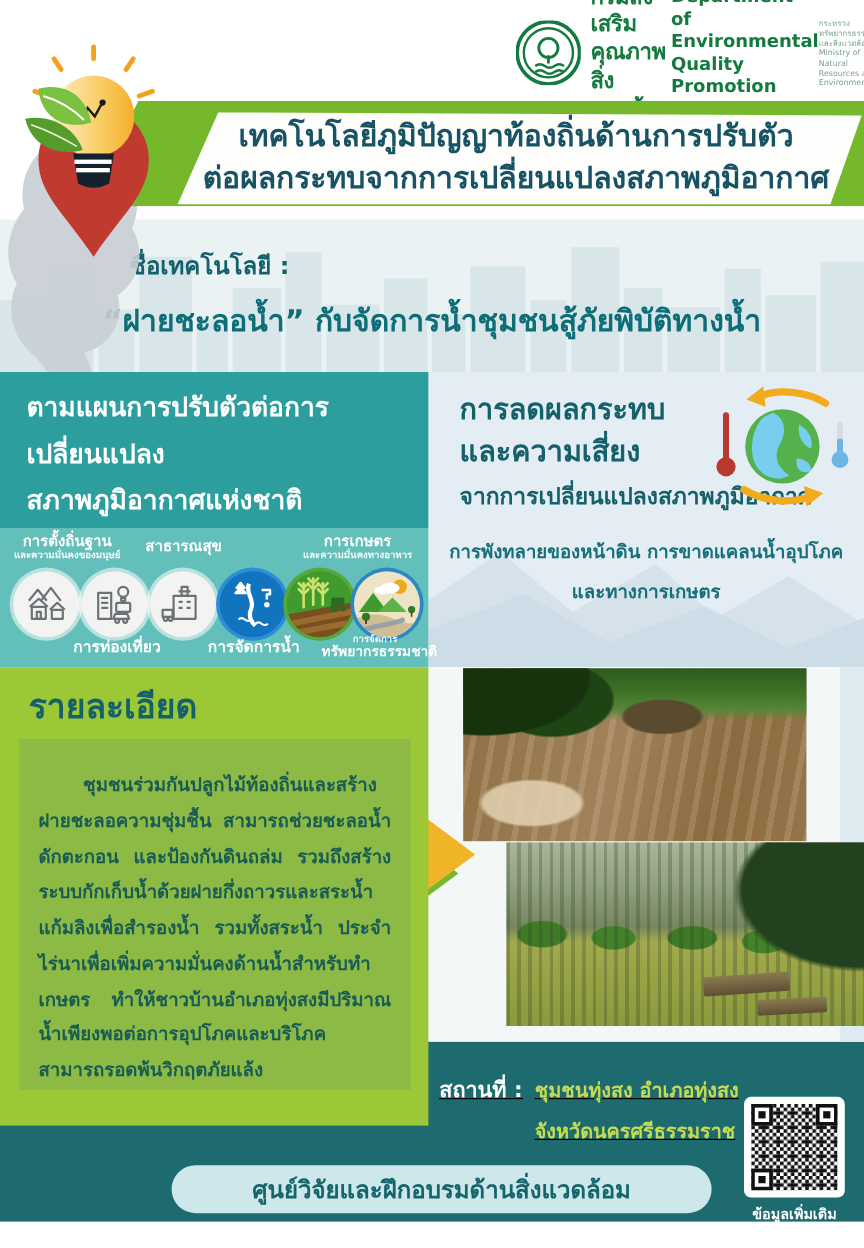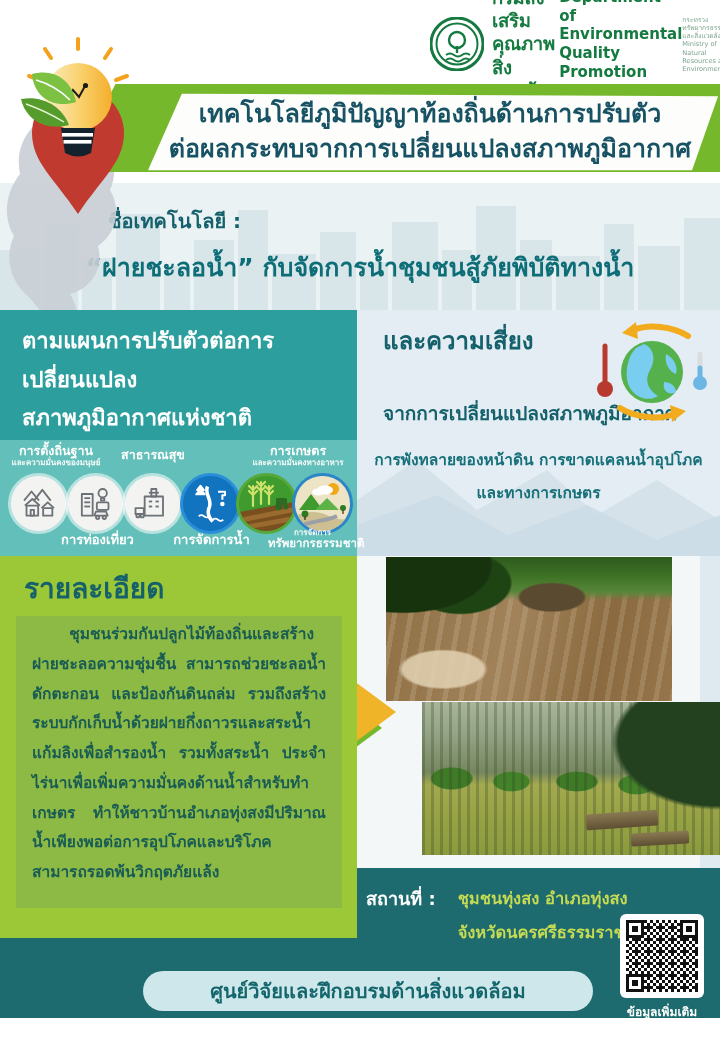--- a/index.html
+++ b/index.html
@@ -48,21 +48,21 @@
   
   .impact{position:absolute;left:357px;top:310px;width:363px;height:246px;background:#e4edf3;overflow:hidden;z-index:1;}
   .impact-title{position:absolute;left:26px;top:14px;font-size:24px;font-weight:bold;color:#14606b;line-height:1.45;}
   .impact-sub{position:absolute;left:26px;top:88px;font-size:19px;font-weight:bold;color:#14606b;}
   .impact-globe{position:absolute;right:8px;top:10px;}
   .impact-risks{position:absolute;left:0;top:134px;width:100%;text-align:center;font-size:15.5px;font-weight:bold;color:#16707a;line-height:2.1;}
 
   
   .details{position:absolute;left:0;top:556px;width:357px;height:382px;background:#9cc838;z-index:3;}
   .details-title{position:absolute;left:24px;top:10px;font-size:28px;font-weight:bold;color:#14606b;}
-  .details-box{position:absolute;left:16px;top:60px;width:326px;height:292px;background:#8db945;box-sizing:border-box;padding:4px 16px;}
+  .details-box{position:absolute;left:16px;top:60px;width:326px;height:292px;background:#8db945;box-sizing:border-box;padding:24px 16px;}
   .details-text{font-size:15.5px;font-weight:600;color:#185c54;line-height:1.92;text-indent:2.4em;text-align:justify;margin:0;}
 
   
   .photo-area{position:absolute;left:357px;top:556px;width:363px;height:312px;background:#f3f7f7;z-index:2;}
   .right-strip{position:absolute;left:343px;top:0;width:20px;height:100%;background:#dfe9f0;}
   .photo1{position:absolute;left:29px;top:1px;width:286px;height:144px;
     background:
       radial-gradient(150px 80px at 6% 6%, #16330e 0 58%, rgba(22,51,14,0) 60%),
       radial-gradient(90px 55px at 26% 18%, #1e4414 0 55%, rgba(30,68,20,0) 58%),
       radial-gradient(80px 36px at 20% 78%, rgba(226,210,178,.85) 0 50%, rgba(226,210,178,0) 56%),
@@ -79,21 +79,21 @@
       radial-gradient(34px 16px at 52% 52%, #3f7a26 0 58%, rgba(63,122,38,0) 64%),
       radial-gradient(30px 16px at 72% 54%, #44822a 0 58%, rgba(68,130,42,0) 64%),
       linear-gradient(180deg, #aab59a 0%, #93a284 22%, #76875f 46%, #a3a94e 54%, #97a244 76%, #8b9a3e 100%);}
   .plank{position:absolute;background:linear-gradient(180deg,#8a7a52,#5f4f33);border-radius:2px;}
   .plank.p1{left:55%;top:72%;width:72px;height:16px;transform:rotate(-4deg);}
   .plank.p2{left:70%;top:85%;width:58px;height:13px;transform:rotate(-3deg);}
   .arrow-icon{position:absolute;left:-15px;top:120px;z-index:4;}
 
   
   .footer{position:absolute;left:0;top:868px;width:720px;height:150px;background:#1d6b6e;z-index:1;}
-  .loc{position:absolute;left:366px;top:14px;display:flex;gap:22px;z-index:2;}
+  .loc{position:absolute;left:366px;top:24px;display:flex;gap:10px;z-index:2;text-decoration:underline;}
   .loc-label{font-size:18px;font-weight:bold;color:#ffffff;line-height:1.9;}
   .loc-val{font-size:16.5px;font-weight:bold;color:#c6db52;line-height:2.05;}
   .pill{position:absolute;left:143px;top:103px;width:450px;height:40px;background:#cde7ea;border-radius:21px;display:flex;align-items:center;justify-content:center;z-index:2;}
   .pill-text{font-size:20px;font-weight:bold;color:#14666d;}
   .qr-wrap{position:absolute;left:620px;top:46px;width:84px;z-index:2;text-align:center;}
   .qr-box{width:84px;height:84px;background:#ffffff;border-radius:6px;display:flex;align-items:center;justify-content:center;}
   .qr-caption{margin-top:4px;font-size:12px;font-weight:bold;color:#ffffff;}
 </style>
 </head>
 <body>
@@ -296,20 +296,21 @@
       </div>
     </div>
   </div>
 
   <div class="impact">
     <svg style="position:absolute;left:0;bottom:0;" width="363" height="120" viewBox="0 0 363 120">
       <polygon fill="#d5e2ea" points="0,120 0,64 60,24 120,74 190,34 240,79 300,44 363,84 363,120"></polygon>
       <polygon fill="#cbdce6" opacity="0.85" points="0,120 0,89 80,59 150,99 230,69 300,104 363,79 363,120"></polygon>
     </svg>
     <div class="impact-title">
+      <div>การลดผลกระทบ</div>
       <div>และความเสี่ยง</div>
     </div>
     <div class="impact-sub">จากการเปลี่ยนแปลงสภาพภูมิอากาศ</div>
     <svg class="impact-globe" width="120" height="104" viewBox="0 0 120 104">
       <path d="M96 16 C 80 6, 56 4, 42 10" fill="none" stroke="#f2ab1d" stroke-width="6" stroke-linecap="round"></path>
       <polygon points="44,2 30,13 46,19" fill="#f2ab1d"></polygon>
       <path d="M28 88 C 44 98, 68 100, 82 94" fill="none" stroke="#f2ab1d" stroke-width="6" stroke-linecap="round"></path>
       <polygon points="80,102 94,91 78,85" fill="#f2ab1d"></polygon>
       <line x1="13" y1="26" x2="13" y2="62" stroke="#b8392e" stroke-width="5" stroke-linecap="round"></line>
       <circle cx="13" cy="69" r="8" fill="#b8392e"></circle>

